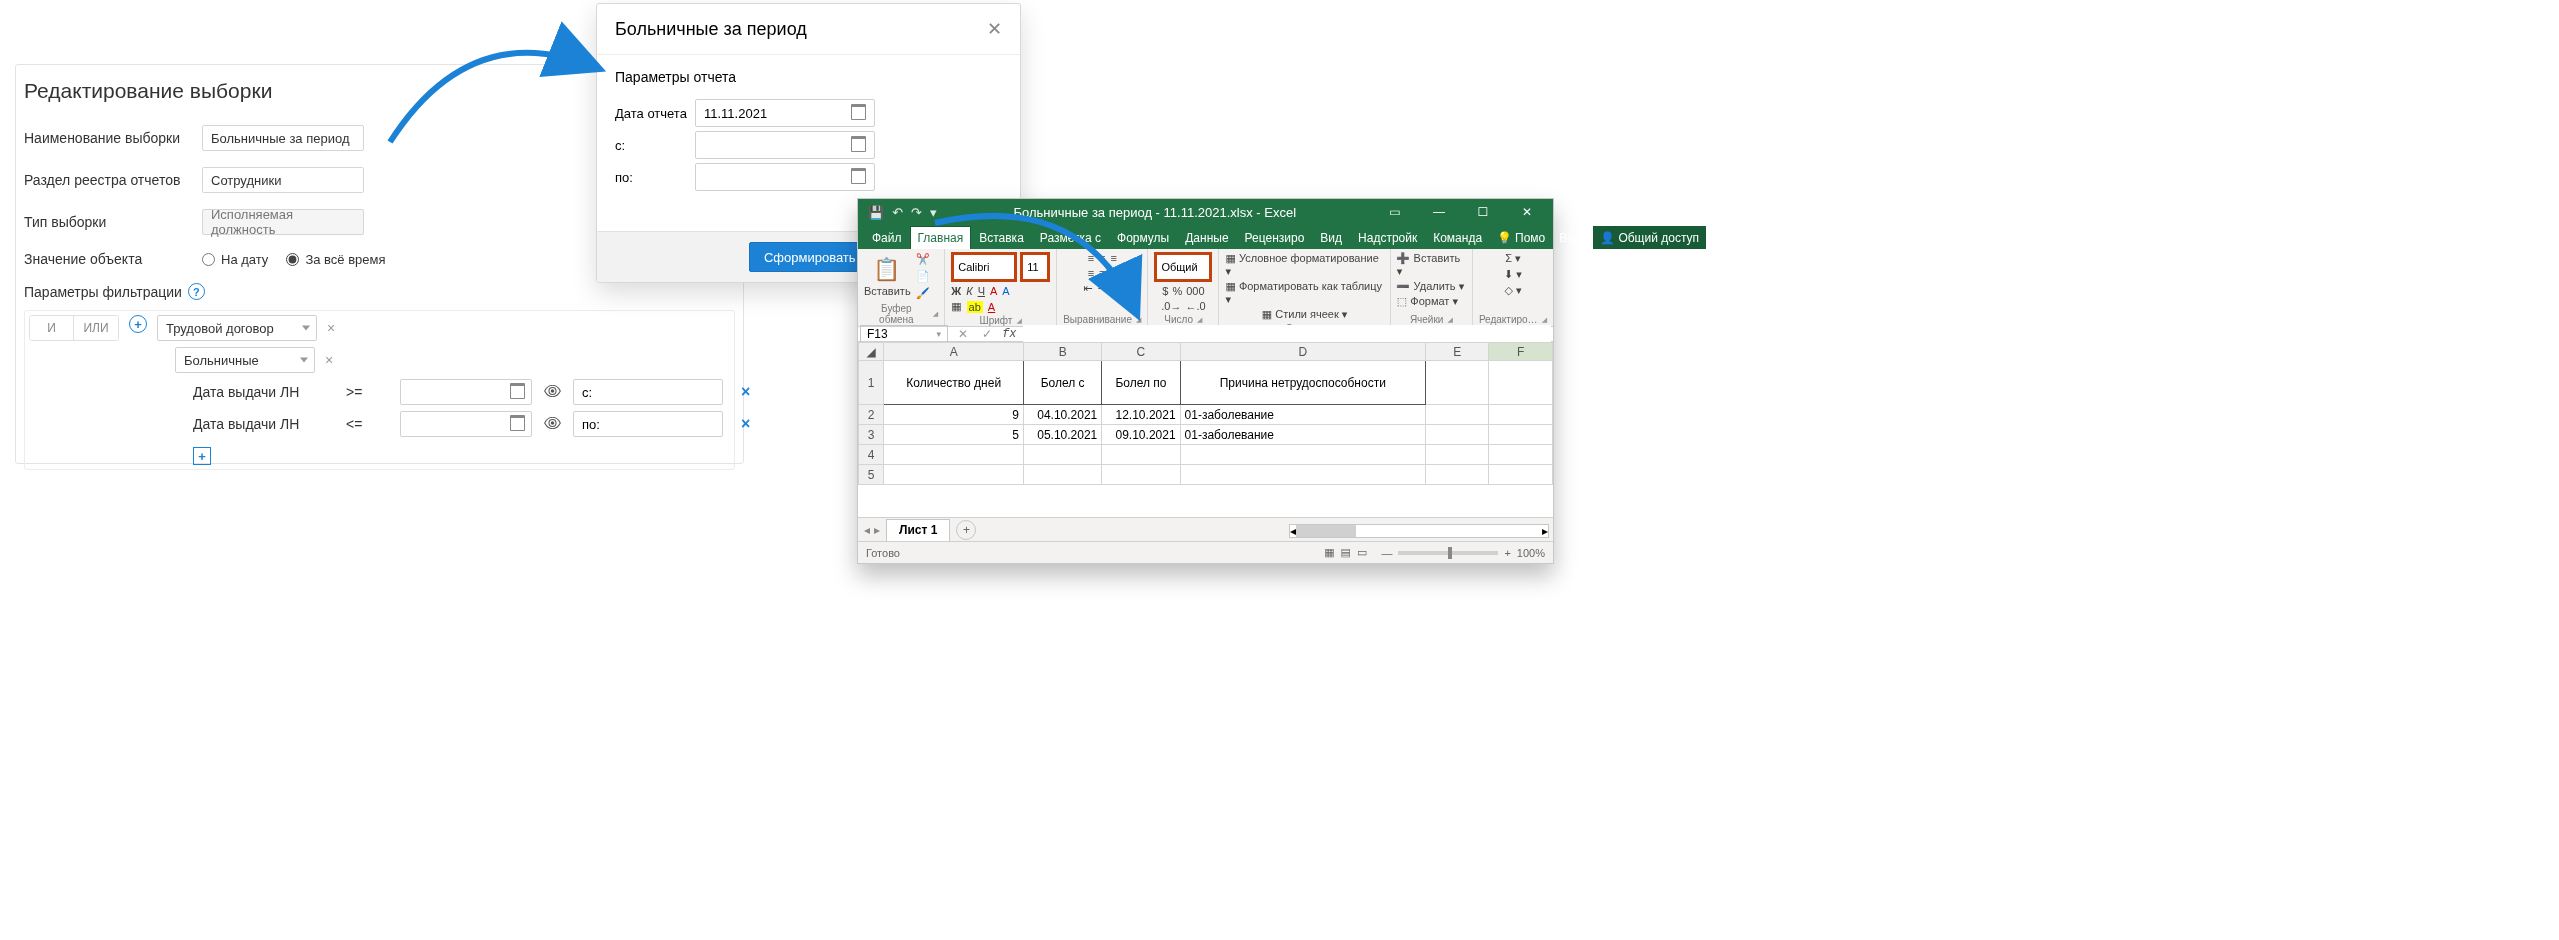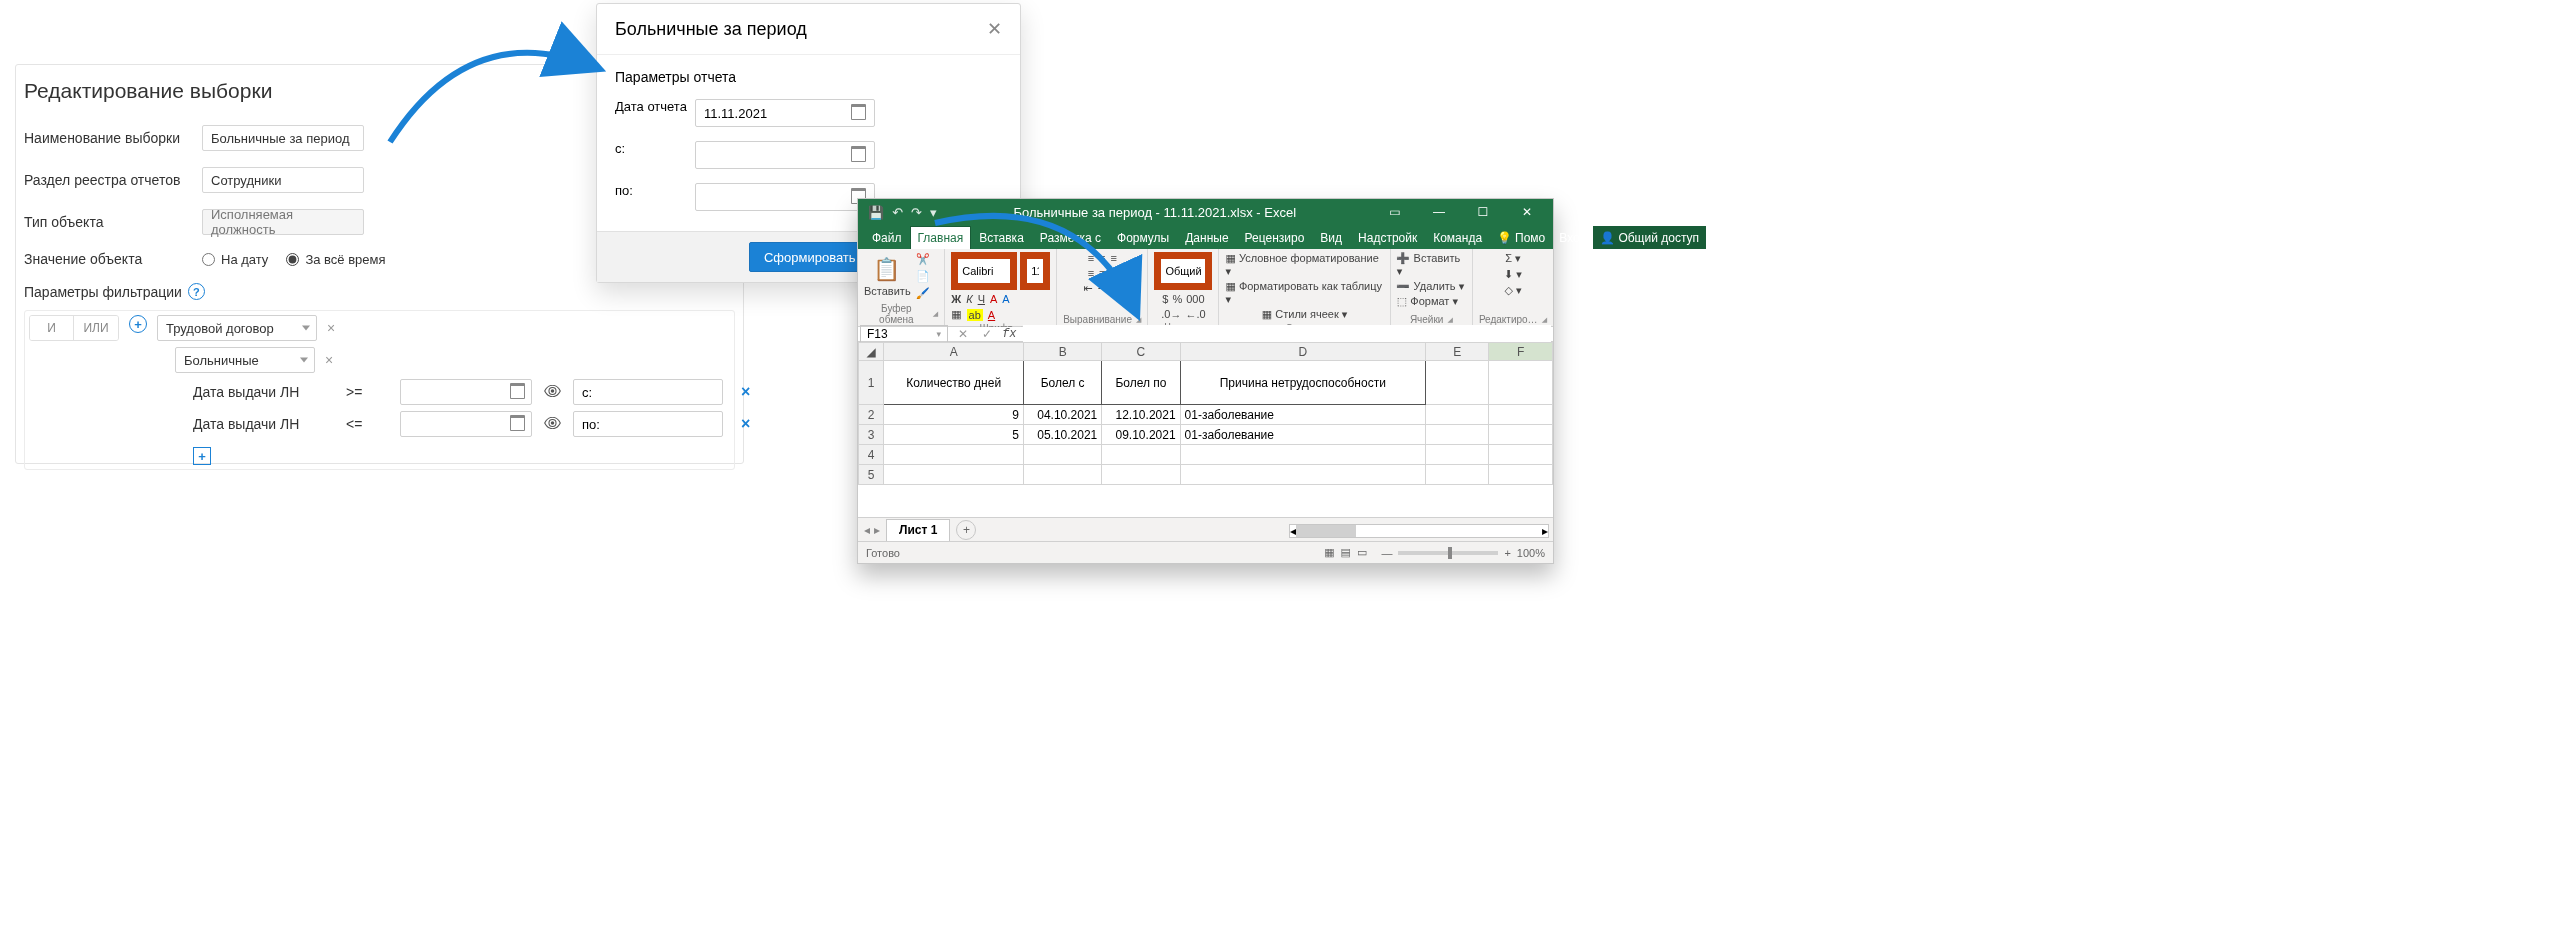--- a/index.html
+++ b/index.html
@@ -35,21 +35,21 @@
   .filter-line .textbox{width:150px;height:26px;border:1px solid #d0d0d0;border-radius:2px;padding:0 8px;font-size:13px;background:#fff}
   .filter-line .remove{color:#1b82d6;font-size:16px;font-weight:bold;margin-left:6px;cursor:pointer}
   .plus-sq{width:18px;height:18px;border:1.5px solid #1b82d6;display:flex;align-items:center;justify-content:center;color:#1b82d6;font-size:13px;font-weight:bold;margin-top:4px}
   
   .modal{position:absolute;left:596px;top:3px;width:425px;height:280px;border:1px solid #d8d8d8;box-shadow:0 10px 26px rgba(0,0,0,.14);background:#fff;border-radius:3px;font-size:14px}
   .modal-head{display:flex;align-items:center;justify-content:space-between;padding:14px 18px;border-bottom:1px solid #eee}
   .modal-head h2{font-size:18px;font-weight:400}
   .modal-head .close{color:#888;font-size:18px;cursor:pointer}
   .modal-body{padding:14px 18px}
   .modal-body .sub{font-size:14px;margin-bottom:14px}
-  .mrow{display:flex;align-items:flex-start;margin-bottom:14px}
+  .mrow{display:flex;align-items:center;margin-bottom:4px}
   .mrow .mlbl{width:80px;font-size:13px}
   .mrow .datein{width:180px;height:28px;border:1px solid #d0d0d0;border-radius:2px;display:flex;align-items:center;justify-content:space-between;padding:0 8px;font-size:13px;background:#fff}
   .modal-foot{position:absolute;bottom:0;left:0;right:0;display:flex;justify-content:flex-end;gap:10px;padding:10px 14px;background:#f2f2f2;border-top:1px solid #e1e1e1}
   .modal-foot .btn{height:30px;padding:0 14px;border-radius:2px;font-size:13px;display:flex;align-items:center;cursor:pointer}
   .modal-foot .primary{background:#1b82d6;border:1px solid #1b73bd;color:#fff}
   .modal-foot .secondary{background:#fff;border:1px solid #c9c9c9;color:#444}
   
   .excel{position:absolute;left:857px;top:198px;width:697px;height:366px;border:1px solid #c8c8c8;box-shadow:0 12px 22px rgba(0,0,0,.25);font-size:12px;background:#fff;display:flex;flex-direction:column}
   .excel .titlebar{height:26px;background:#217346;color:#fff;display:flex;align-items:center;justify-content:space-between;padding:0 4px 0 10px}
   .excel .titlebar .qat{display:flex;align-items:center;gap:8px}
@@ -63,21 +63,21 @@
   .excel .ribbon-tabs .right{margin-left:auto;display:flex;align-items:center}
   .excel .ribbon-tabs .right .rtab{display:flex;align-items:center;gap:3px;padding:4px 6px}
   .excel .ribbon-tabs .share{background:#185c37}
   .excel .ribbon{height:78px;background:#f3f2f1;border-bottom:1px solid #d0d0d0;display:flex;align-items:stretch;font-size:11px;color:#444}
   .excel .ribbon .grp{border-right:1px solid #d8d8d8;padding:3px 6px 1px 6px;display:flex;flex-direction:column;justify-content:space-between}
   .excel .ribbon .grp .gbody{display:flex;align-items:center;gap:6px;flex:1}
   .excel .ribbon .grp .gname{font-size:10px;color:#7a7a7a;text-align:center;padding-top:2px;display:flex;align-items:center;justify-content:center;gap:4px}
   .excel .ribbon .grp .gname::after{content:"◢";font-size:7px;color:#9a9a9a}
   .excel .ribbon .big{display:flex;flex-direction:column;align-items:center;gap:2px}
   .excel .ribbon .big .ico{font-size:22px;color:#b8860b}
-  .excel .ribbon select,.excel .ribbon .rb-input{height:28px;border:7px solid #c2410c;font-size:11px;padding:12px 4px;background:#fff}
+  .excel .ribbon select,.excel .ribbon .rb-input{height:28px;border:3px solid #c2410c;font-size:11px;padding:12px 4px;background:#fff}
   .excel .fbar{height:15px;border-bottom:1px solid #d0d0d0;display:flex;align-items:center;gap:6px;padding:0 2px;background:#fff}
   .excel .fbar .namebox{width:88px;height:18px;border:1px solid #c7c7c7;font-size:12px;padding:0 6px;display:flex;align-items:center;justify-content:space-between}
   .excel .fbar .fx{font-family:Liberation Mono, monospace;font-style:italic;color:#555;font-size:12px}
   .excel .fbar .bar-ic{color:#999;font-size:12px;padding:0 4px}
   .excel .grid{flex:1;overflow:hidden;position:relative;background:#fff}
   .excel table{border-collapse:collapse;width:100%;table-layout:fixed}
   .excel th,.excel td{border:1px solid #d4d4d4;height:20px;font-size:12px;padding:0 4px;text-align:left;vertical-align:middle;white-space:nowrap;overflow:hidden}
   .excel th{background:#f0f0f0;color:#555;text-align:center;font-weight:normal;height:18px}
   .excel th.rowhead,.excel td.rowhead{width:24px;background:#f0f0f0;text-align:center;color:#555}
   .excel th.sel{background:#d5e3cf}
@@ -118,21 +118,21 @@
   <h1>Редактирование выборки</h1>
   <div class="row">
     <span class="lbl">Наименование выборки</span>
     <input type="text" value="Больничные за период" style="">
   </div>
   <div class="row">
     <span class="lbl">Раздел реестра отчетов</span>
     <input type="text" value="Сотрудники" style="">
   </div>
   <div class="row">
-    <span class="lbl">Тип объекта</span>
+    <span class="lbl">Тип выборки</span>
     <span class="selbox">
         <span>Исполняемая должность</span>
       </span>
   </div>
   <div class="row">
     <span class="lbl">Значение объекта</span>
     <div class="radio-group">
       <label>
           <input type="radio" name="ov" style="">
           <span>На дату</span>

